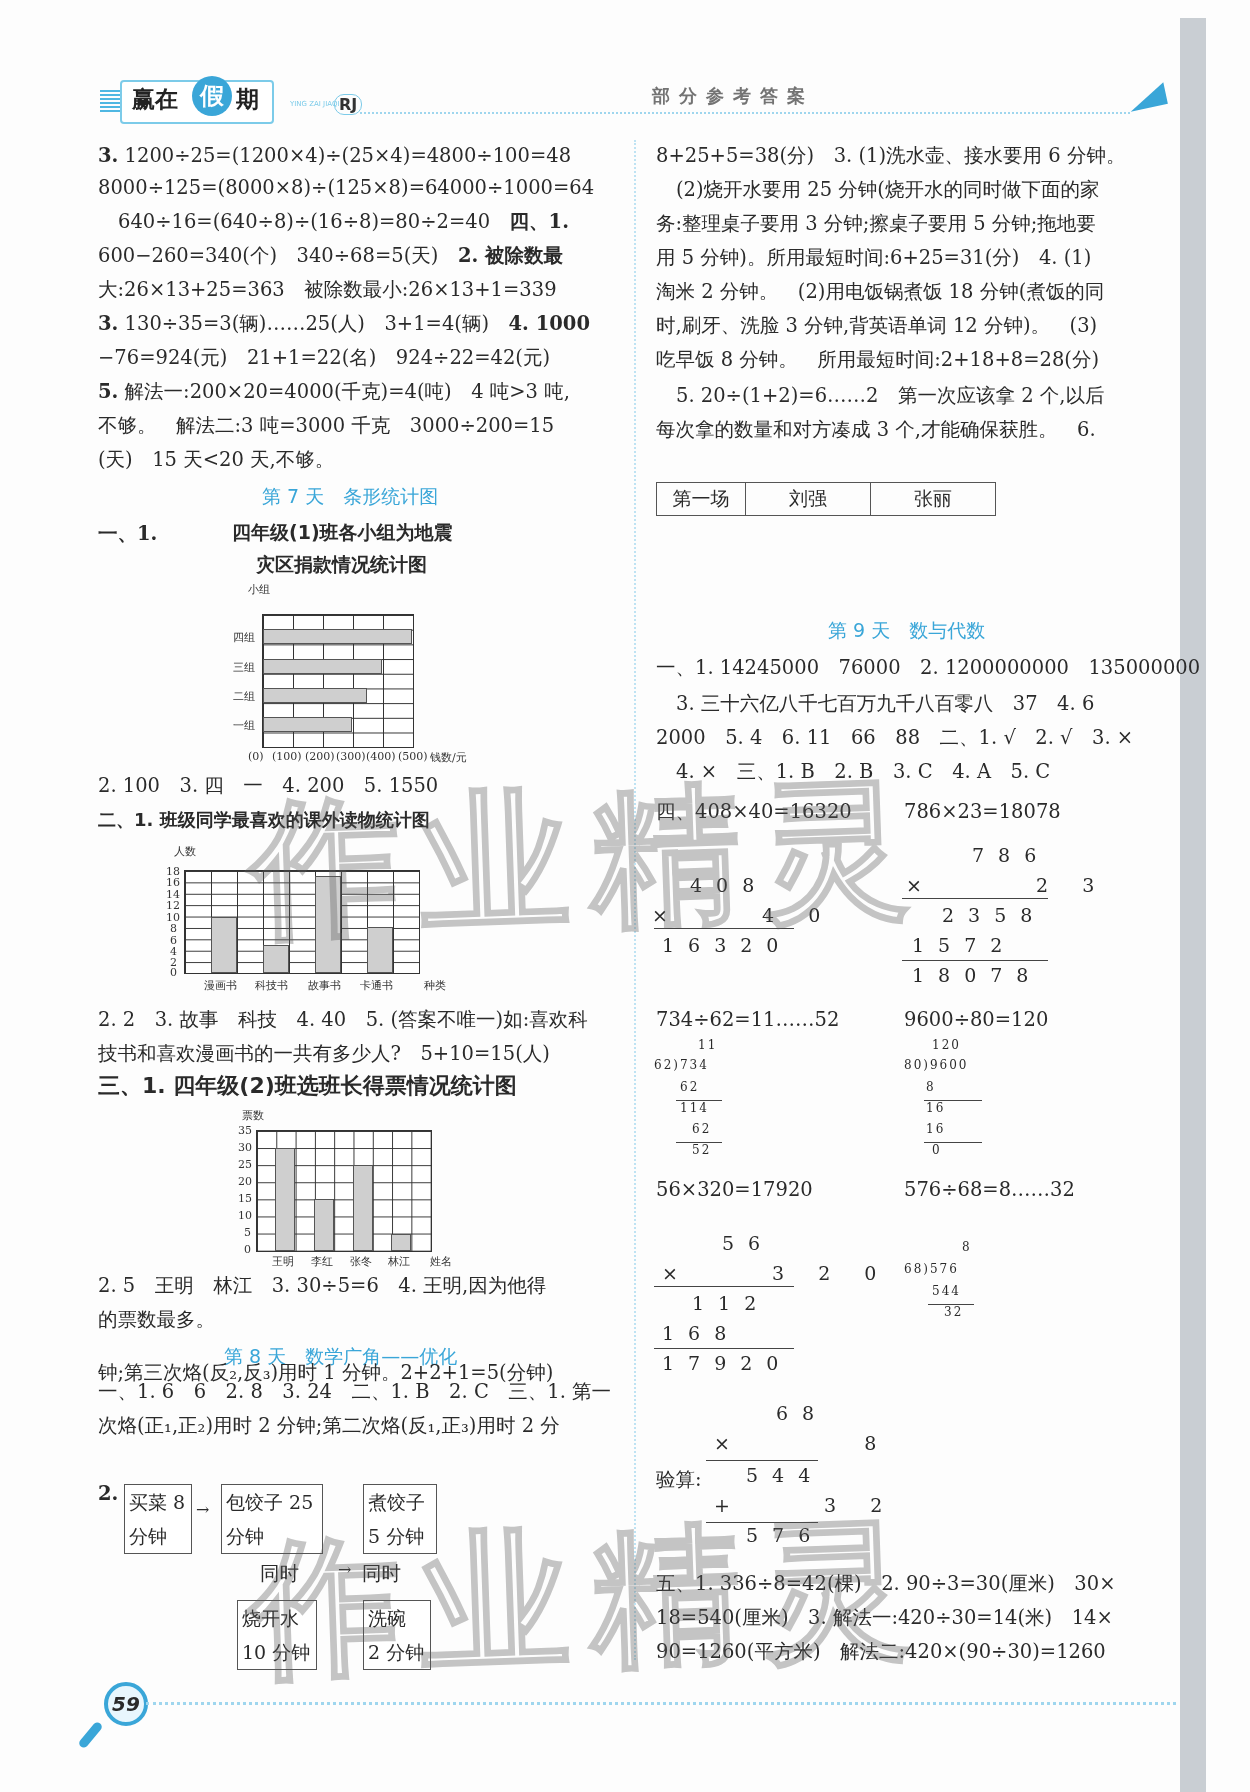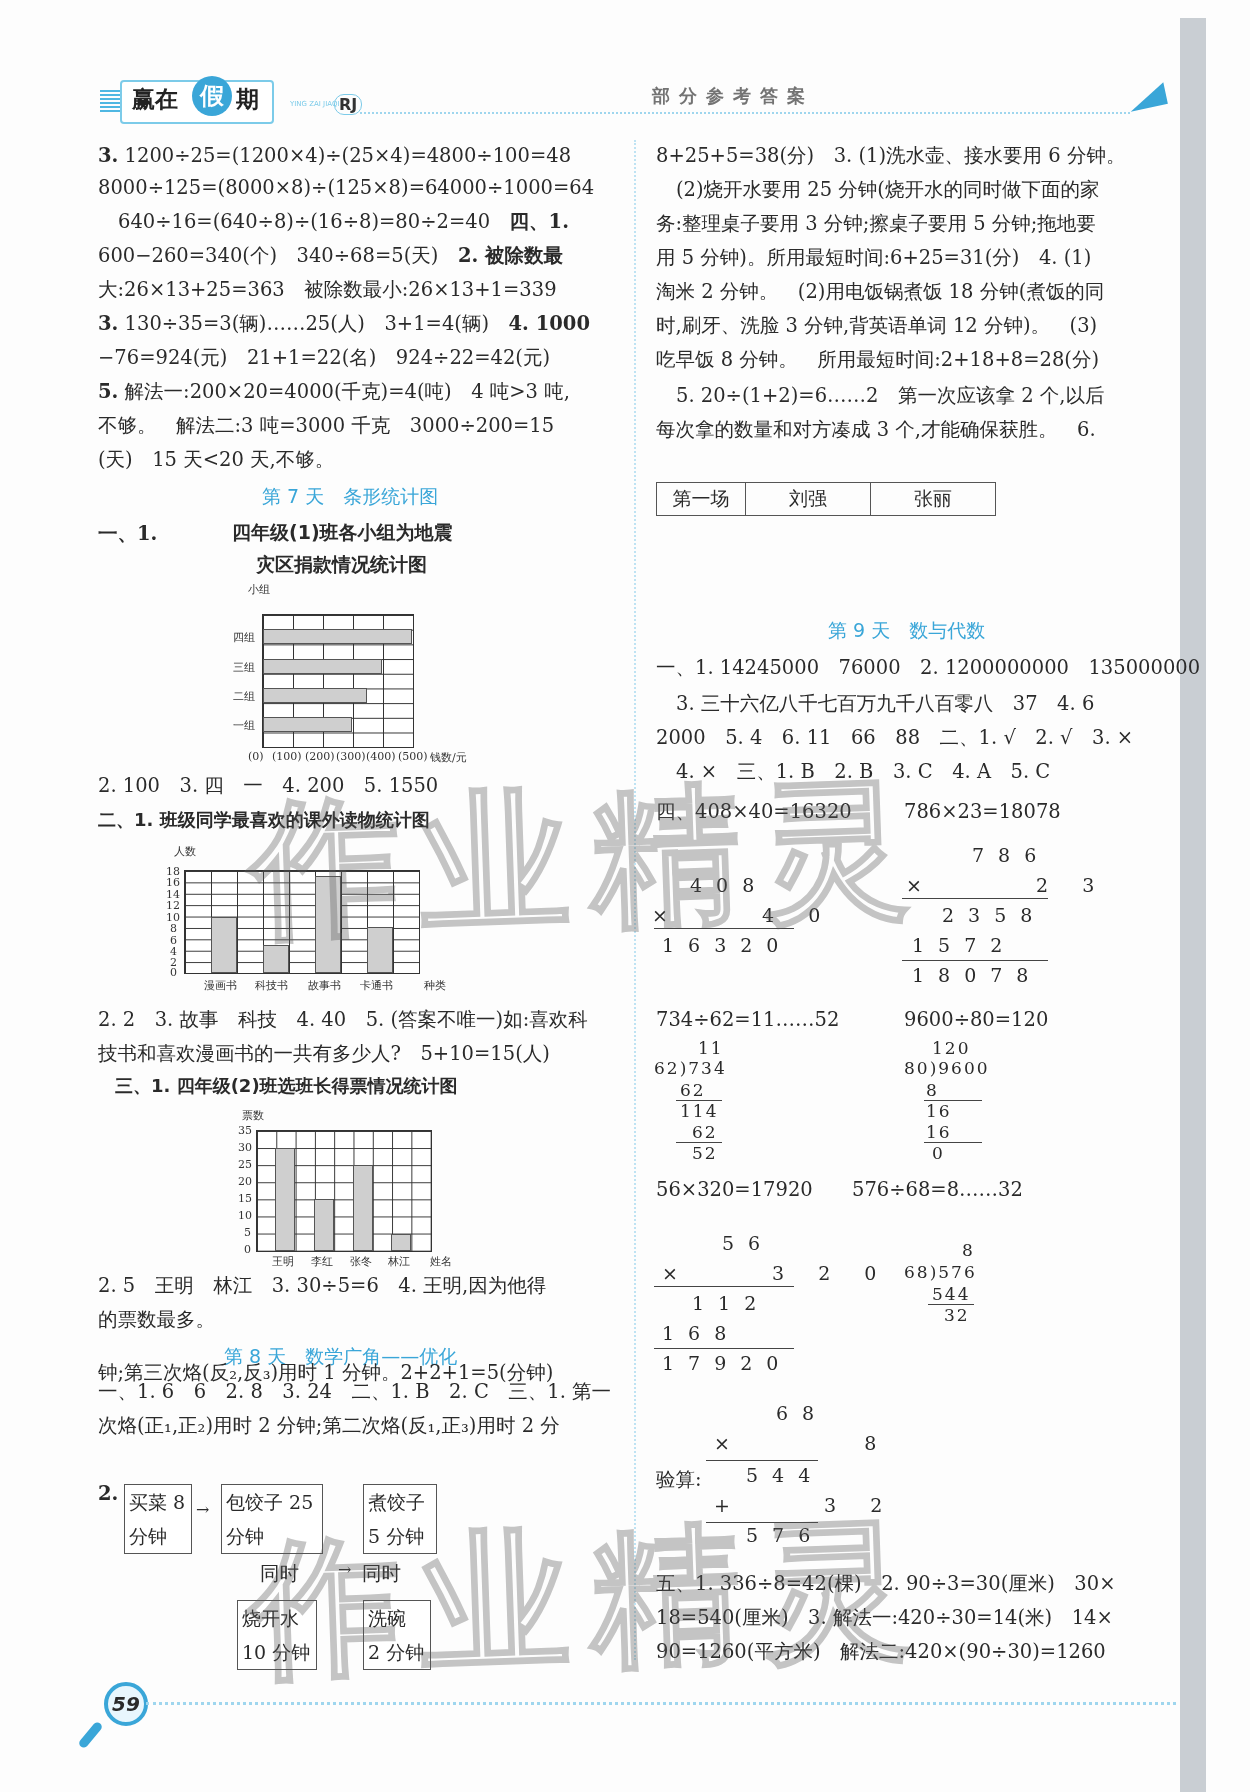--- a/index.html
+++ b/index.html
@@ -27,21 +27,21 @@
   table.sched td:first-child{width:88px;}
   
   .grid{position:absolute;background-color:#fff;border:1.5px solid #333;}
   .bar{position:absolute;background:#cfcfcf;border:1px solid #555;box-sizing:border-box;}
   .tick{position:absolute;font-size:11px;color:#333;white-space:nowrap;}
   .axis-label{position:absolute;font-size:11px;color:#333;white-space:nowrap;}
   .box{position:absolute;border:1.5px solid #555;font-size:19px;line-height:34px;padding:0 4px;background:#fff;}
   .arrow{position:absolute;font-size:16px;}
   
   .digits{position:absolute;font-size:19px;letter-spacing:14px;white-space:pre;}
-  .small-digits{position:absolute;font-size:17px;letter-spacing:2px;white-space:pre;text-align:right;}
+  .small-digits{position:absolute;font-size:12px;letter-spacing:2px;white-space:pre;text-align:right;}
   .rule{position:absolute;height:0;border-top:1.5px solid #444;}
   .page-num{position:absolute;left:104px;top:1682px;width:36px;height:36px;border:4px solid #3aa6d8;border-radius:50%;background:#e8f6fd;font-family:"DejaVu Sans",sans-serif;font-weight:bold;font-style:italic;font-size:20px;text-align:center;line-height:36px;}
   .page-num-handle{position:absolute;left:86px;top:1720px;width:9px;height:30px;background:#3aa6d8;border-radius:5px;transform:rotate(40deg);}
   .watermark{position:absolute;font-family:"DejaVu Sans",sans-serif;font-weight:bold;font-size:150px;color:transparent;-webkit-text-stroke:2px rgba(90,90,90,0.35);letter-spacing:20px;white-space:nowrap;}
 </style>
 </head>
 <body>
 
 <div class="page-edge"></div>
 
@@ -123,21 +123,21 @@
     <span class="tick" style="left:170px;top:966px">0</span>
     <span class="tick" style="left:204px;top:978px">漫画书</span>
     <span class="tick" style="left:255px;top:978px">科技书</span>
     <span class="tick" style="left:308px;top:978px">故事书</span>
     <span class="tick" style="left:360px;top:978px">卡通书</span>
     <span class="tick" style="left:424px;top:978px">种类</span>
   </div>
 
   <div class="line" style="left:98px;top:1004px">2. 2　3. 故事　科技　4. 40　5. (答案不唯一)如:喜欢科</div>
   <div class="line" style="left:98px;top:1038px">技书和喜欢漫画书的一共有多少人?　5+10=15(人)</div>
-  <div class="line" style="left:115px;top:1070px;font-weight:bold;font-family:'DejaVu Sans',sans-serif;font-size:18px">三、1. 四年级(2)班选班长得票情况统计图</div>
+  <div class="line" style="left:98px;top:1070px;font-weight:bold;font-family:'DejaVu Sans',sans-serif;font-size:22px">三、1. 四年级(2)班选班长得票情况统计图</div>
 
   <div>
     <span class="axis-label" style="left:242px;top:1108px">票数</span>
     <div class="grid" style="left:256px;top:1130px;width:174px;height:120px;
       background-image:linear-gradient(#333 1px,transparent 1px),linear-gradient(90deg,#333 1px,transparent 1px);
       background-size:19.3px 17.1px;"></div>
     <div class="bar" style="left:275px;top:1148px;width:20px;height:103px"></div>
     <div class="bar" style="left:314px;top:1199px;width:20px;height:52px"></div>
     <div class="bar" style="left:353px;top:1165px;width:20px;height:86px"></div>
     <div class="bar" style="left:391px;top:1234px;width:20px;height:17px"></div>
@@ -257,21 +257,21 @@
 
   <div class="line" style="left:656px;top:1174px">56×320=17920</div>
   <div class="digits" style="left:722px;top:1232px">56</div>
   <div class="digits" style="left:662px;top:1262px">×    3 2 0</div>
   <div class="rule" style="left:654px;top:1286px;width:140px"></div>
   <div class="digits" style="left:692px;top:1292px">112</div>
   <div class="digits" style="left:662px;top:1322px">168</div>
   <div class="rule" style="left:654px;top:1348px;width:140px"></div>
   <div class="digits" style="left:662px;top:1352px">17920</div>
 
-  <div class="line" style="left:852px;top:1174px">576÷68=8……32</div>
+  <div class="line" style="left:904px;top:1174px">576÷68=8……32</div>
   <div class="small-digits" style="left:962px;top:1240px">8</div>
   <div class="small-digits" style="left:904px;top:1262px">68)576</div>
   <div class="small-digits" style="left:932px;top:1284px">544</div>
   <div class="rule" style="left:928px;top:1304px;width:46px"></div>
   <div class="small-digits" style="left:944px;top:1305px">32</div>
 
   <div class="digits" style="left:776px;top:1402px">68</div>
   <div class="digits" style="left:714px;top:1432px">×      8</div>
   <div class="rule" style="left:706px;top:1460px;width:112px"></div>
   <div class="line" style="left:656px;top:1464px">验算:</div>

